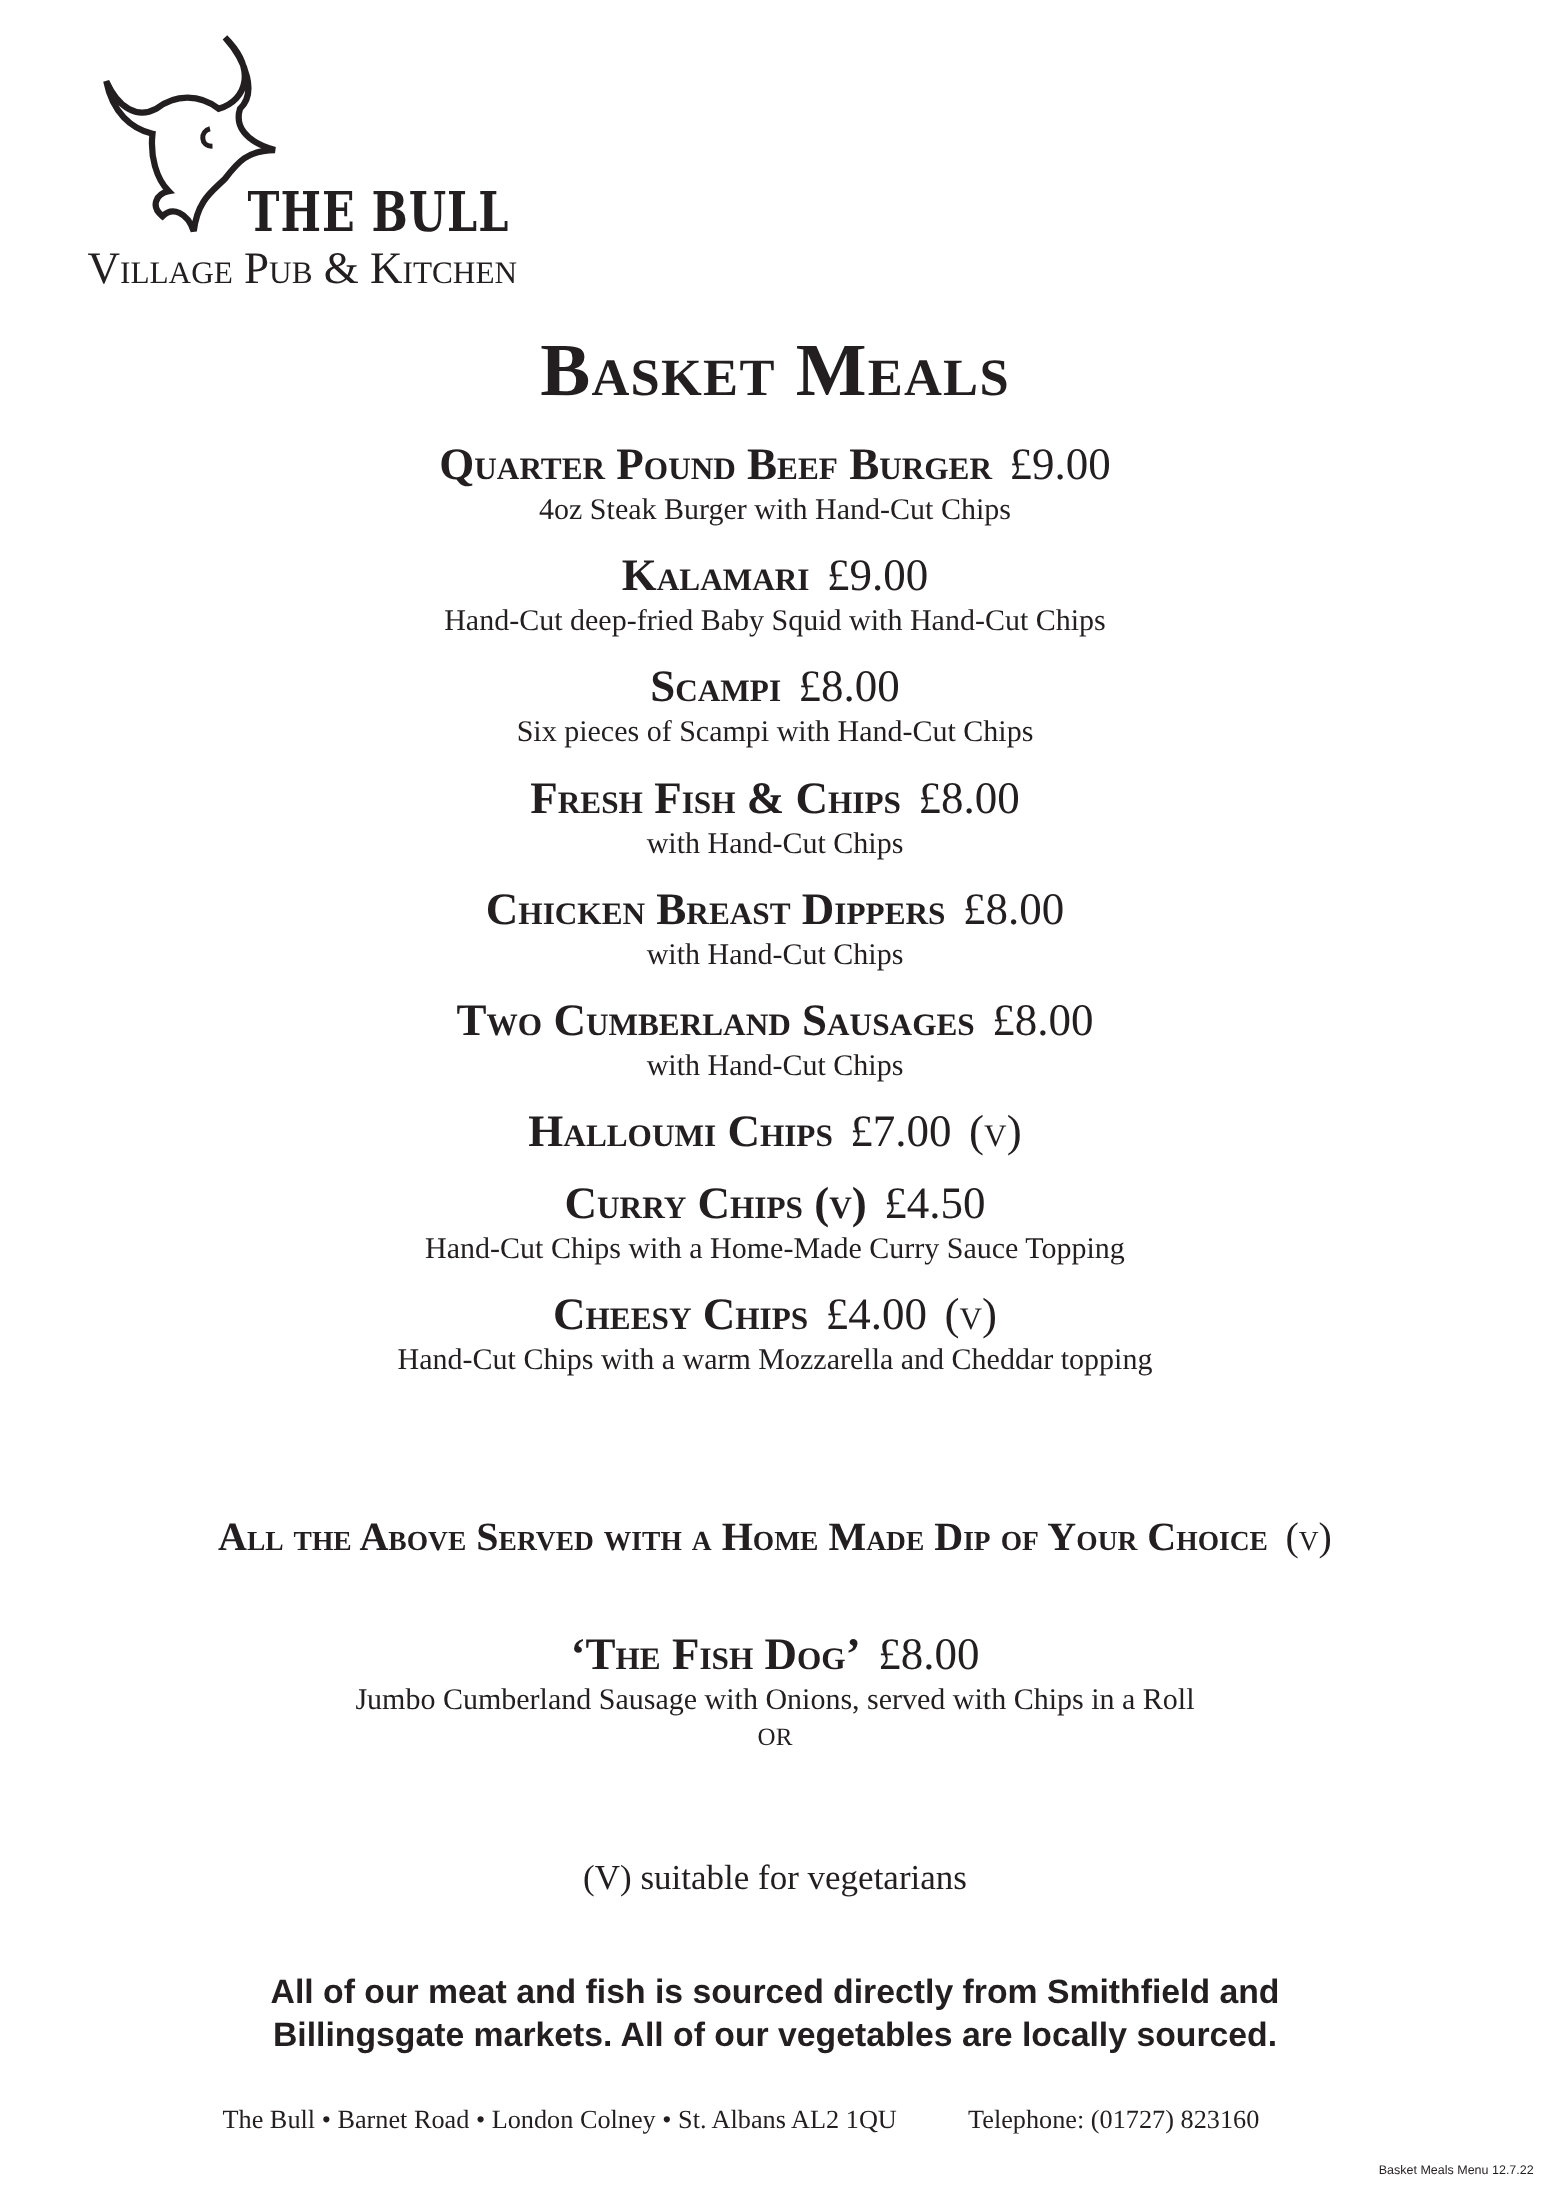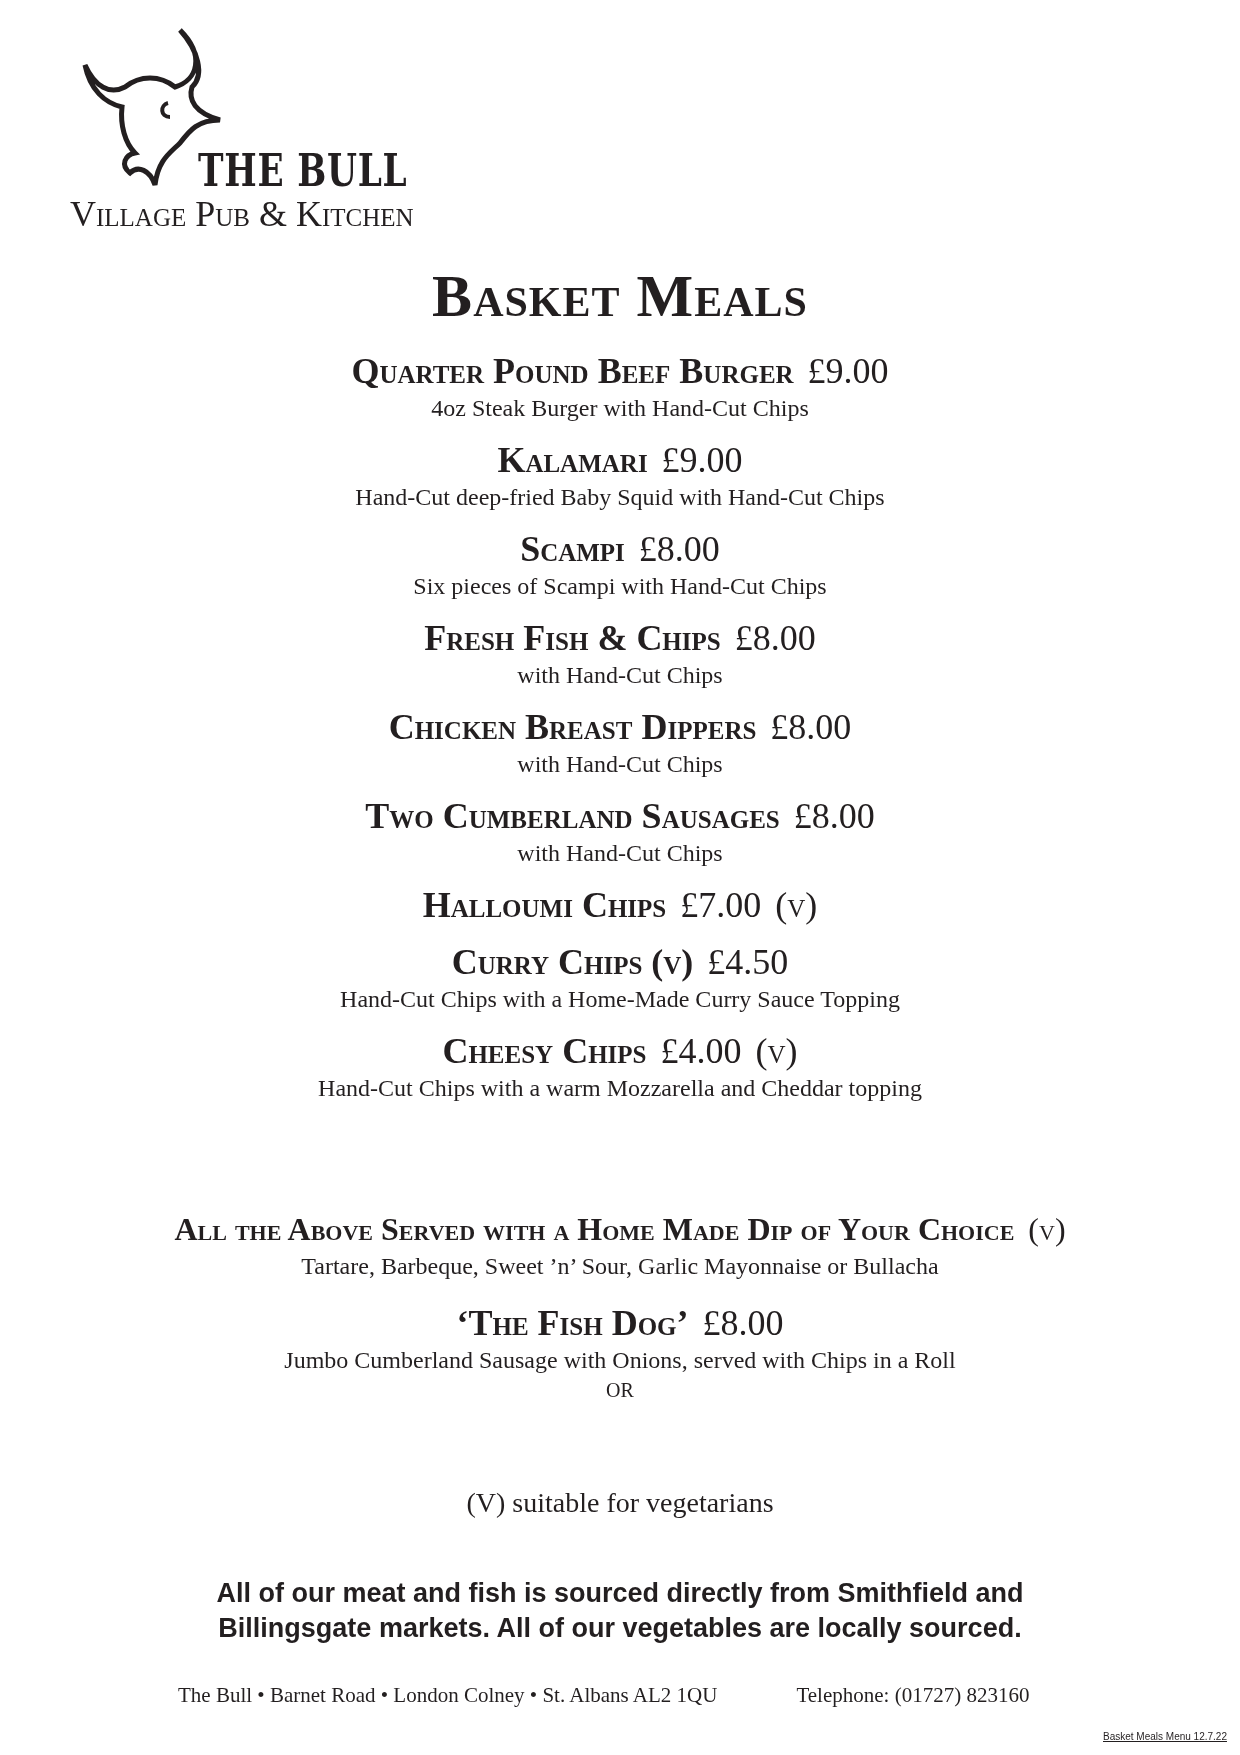--- a/index.html
+++ b/index.html
@@ -16,22 +16,22 @@
   .item-name .price { font-weight: normal; font-variant: normal; margin-left: 14px; }
   .item-name .veg { font-weight: normal; font-variant: small-caps; margin-left: 14px; }
   .item-desc { font-size: 24px; line-height: 32px; }
   .dip { top: 1208px; }
   .dip .item-name { font-size: 32px; }
   .bulldog { top: 1302px; }
   .or { font-size: 20px; line-height: 28px; }
   .vegnote { top: 1487px; font-size: 28px; }
   .sourcing { top: 1576px; font-size: 27px; font-weight: bold; line-height: 35px; font-family: "Liberation Sans", sans-serif; }
   .footer { position: absolute; top: 1683px; left: 178px; font-size: 21px; white-space: nowrap; }
-  .footer .phone { margin-left: 79px; }
-  .version { position: absolute; top: 1731px; left: 1103px; font-size: 10px; font-family: "Liberation Sans", sans-serif; text-decoration: underline; }
+  .footer .phone { margin-left: 57px; }
+  .version { position: absolute; top: 1731px; left: 1103px; font-size: 10px; font-family: "Liberation Sans", sans-serif; }
 </style>
 </head>
 <body>
 
 <div class="logo">
   <svg width="170" height="200" viewBox="0 0 170 200">
     <path d="M100 5 C125 30 118 55 95 62 C80 50 60 50 45 62 C30 70 15 62 5 40 C10 65 25 78 42 82 C40 100 45 118 55 128 C45 130 40 140 50 148 C58 140 70 145 75 160 C78 135 90 128 100 118 C110 105 118 95 140 95 C115 88 108 75 112 62 C125 50 118 25 100 5 Z" fill="none" stroke="#231f20" stroke-width="5"></path>
     <path d="M88 78 C80 80 80 92 90 92" fill="none" stroke="#231f20" stroke-width="4"></path>
   </svg>
   <div class="bull-name">THE BULL</div>
@@ -75,21 +75,20 @@
     <div class="item">
       <div class="item-name"><span>Cheesy Chips</span><span class="price">£4.00</span><span class="veg">(v)</span></div>
       <div class="item-desc">Hand-Cut Chips with a warm Mozzarella and Cheddar topping</div>
     </div>
   </div>
 
 <div class="center dip">
   <div class="item-name">
     <span>All the Above Served with a Home Made Dip of Your Choice</span><span class="veg">(v)</span>
   </div>
-  <div class="item-desc">Tartare, Barbeque, Sweet ’n’ Sour, Garlic Mayonnaise or Bullacha</div>
 </div>
 
 <div class="center bulldog">
   <div class="item-name">
     <span>‘The Fish Dog’</span><span class="price">£8.00</span>
   </div>
   <div class="item-desc">Jumbo Cumberland Sausage with Onions, served with Chips in a Roll</div>
   <div class="or">OR</div>
 </div>
 

